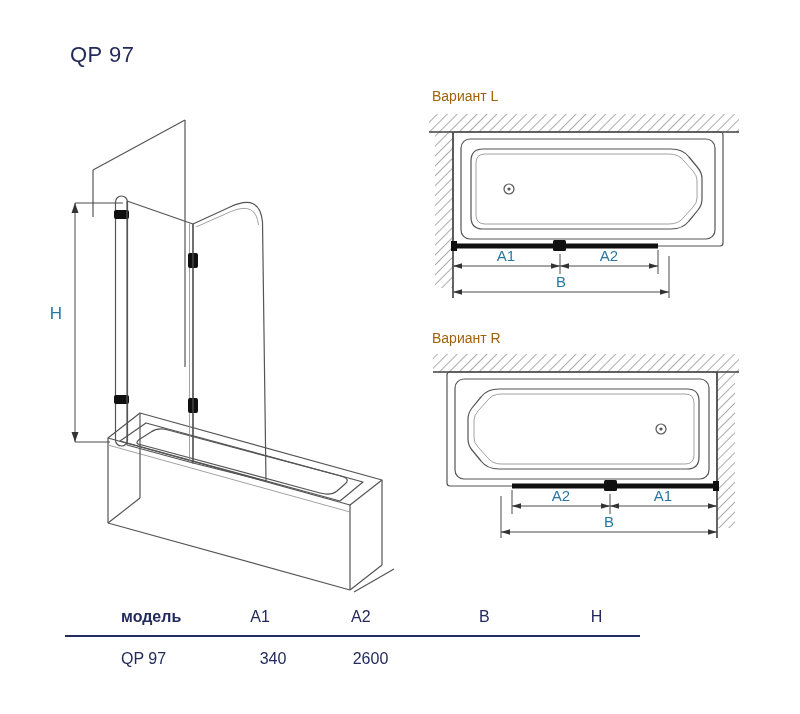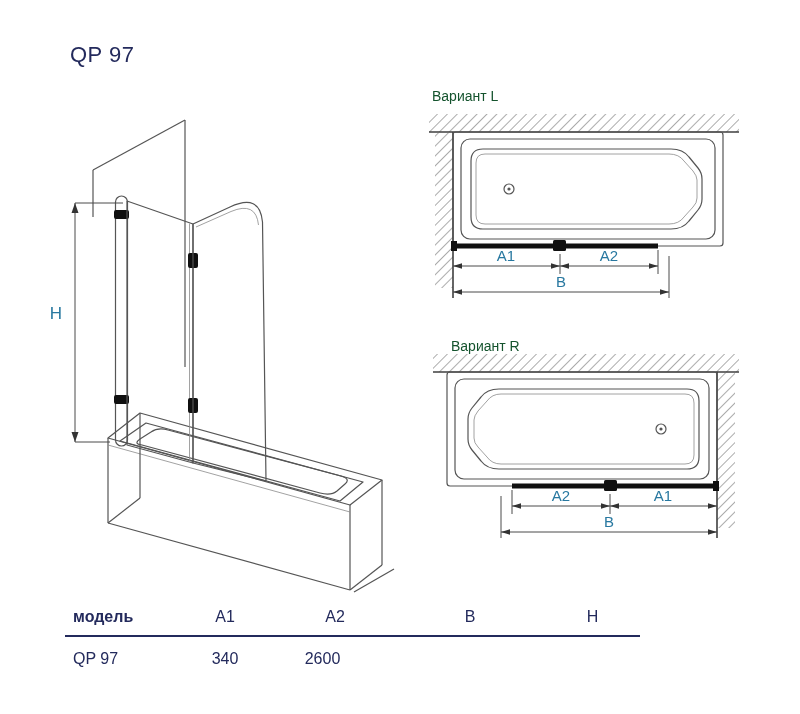--- a/index.html
+++ b/index.html
@@ -1,41 +1,41 @@
 <!DOCTYPE html>
 <html style="--dimension: #2878a0; --heading: #232a5c; --drawing_line: #555555;"><head>
 <meta charset="utf-8">
 <style>
   * { margin:0; padding:0; box-sizing:border-box; }
   html,body { width:800px; height:714px; background:#ffffff; font-family:"Liberation Sans", sans-serif; }
   .stage { position:absolute; left:0; top:0; width:800px; height:714px; background:#fff; overflow:hidden; }
   .abs { position:absolute; }
 
   .page-title { left:70px; top:42px; font-size:22px; letter-spacing:0.5px; color:var(--heading,#232a5c); }
-  .variant-label { font-size:14px; color:#14532d; }
+  .variant-label { font-size:14px; color:#a16207; }
   .vl-label { left:432px; top:88px; }
-  .vr-label { left:432px; top:338px;margin-left:19px; }
+  .vr-label { left:432px; top:330px; }
 
   svg.abs { overflow:visible; }
   .svg-vl { left:425px; top:106px; }
   .svg-vr { left:425px; top:346px; }
   .svg-persp { left:30px; top:95px; }
 
   .ln { stroke:#555; stroke-width:1.2; fill:none; stroke-linejoin:round; }
   .ln-thin { stroke:#8a8a8a; stroke-width:0.8; fill:none; stroke-linejoin:round; }
   .wallline { stroke:#3f3f3f; stroke-width:1.6; fill:none; }
   .dimln { stroke:#4a4a4a; stroke-width:1; fill:none; }
   .arrow { fill:#333; stroke:none; }
   .thick { stroke:#101010; stroke-width:5; fill:none; }
   .hblock { fill:#101010; stroke:none; }
   .dim-label { fill:var(--dimension,#2878a0); font-size:15px; font-family:"Liberation Sans",sans-serif; }
   .dim-label-big { font-size:17px; }
 
   .spec-table { left:65px; top:606px; width:575px; }
-  .spec-row { display:flex; }
+  .spec-row { display:flex;margin-left:48px; }
   .spec-cell { font-size:16px; color:var(--heading,#232a5c); text-align:center; height:22px; line-height:22px; }
   .c1 { width:110px; text-align:left; padding-left:8px; }
   .c2 { width:100px; } .c3 { width:120px; } .c4 { width:150px; } .c5 { width:95px; }
   .hdr .c1 { font-weight:bold; }
   .spec-divider { height:2px; background:var(--heading,#232a5c); margin:7px 0 11px 0; }
 </style>
 </head>
 <body>
 
 <div class="stage">

